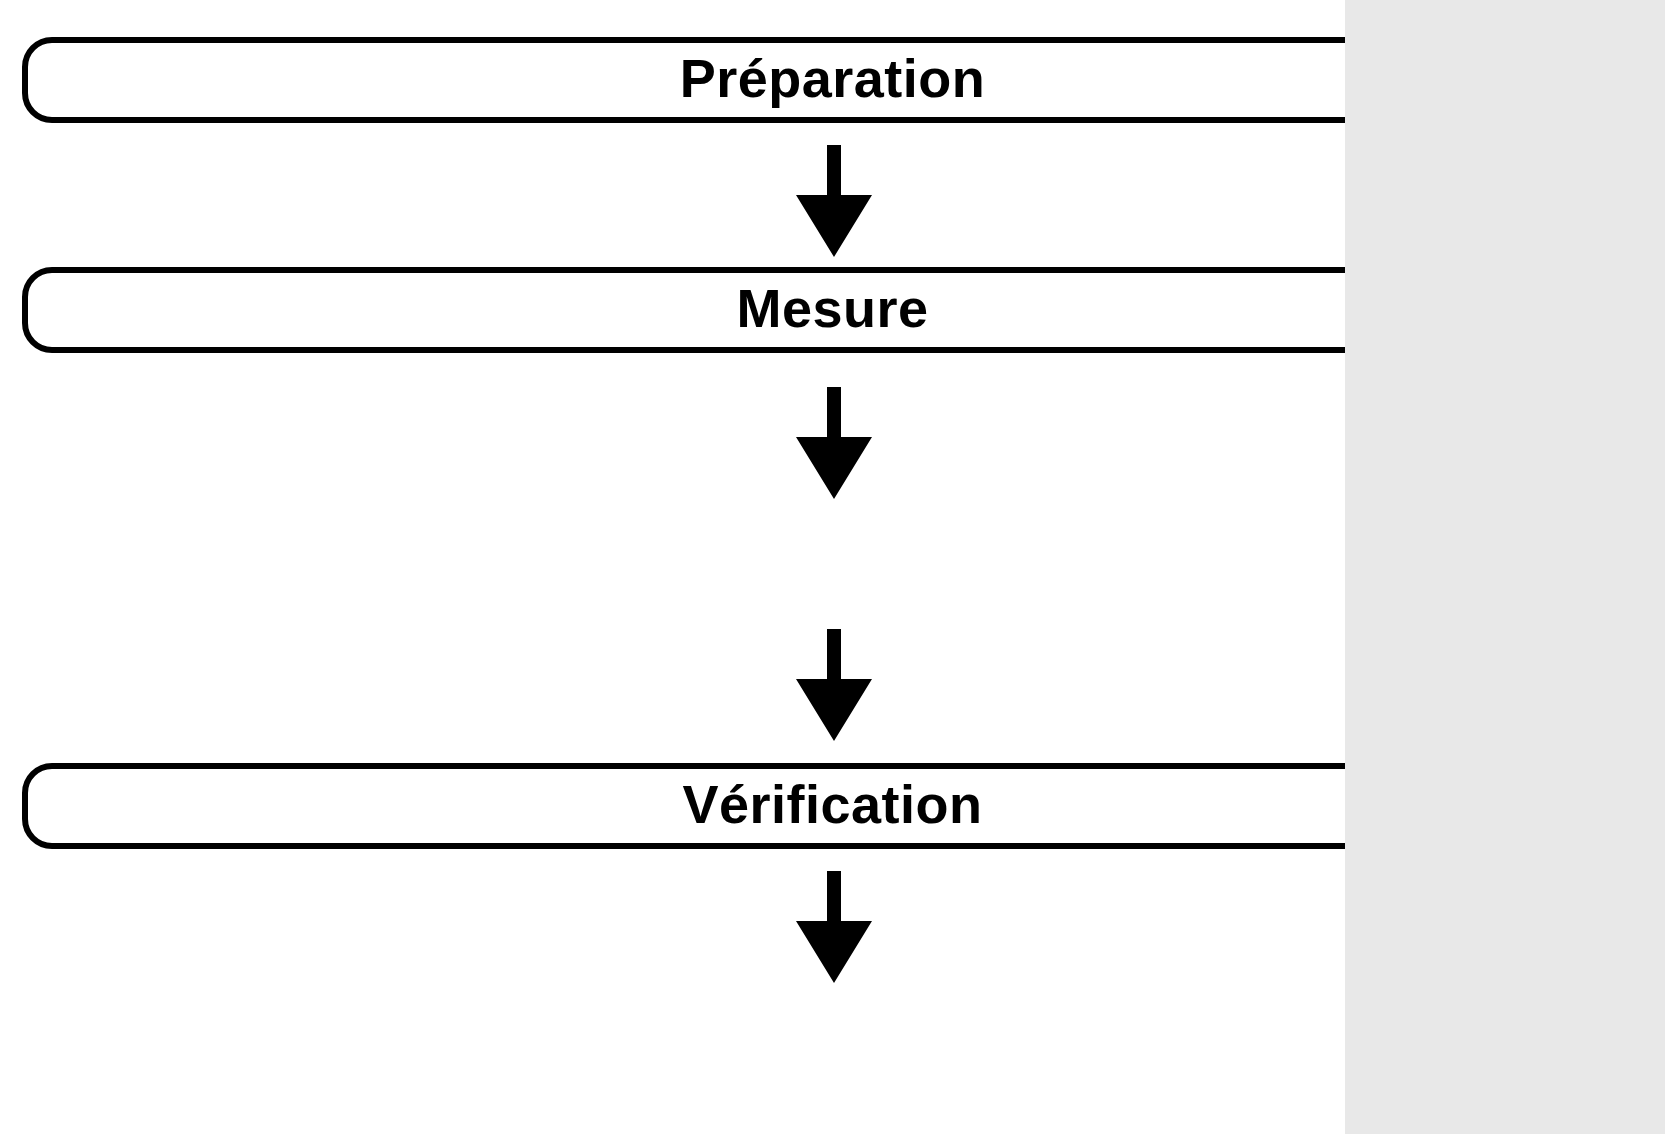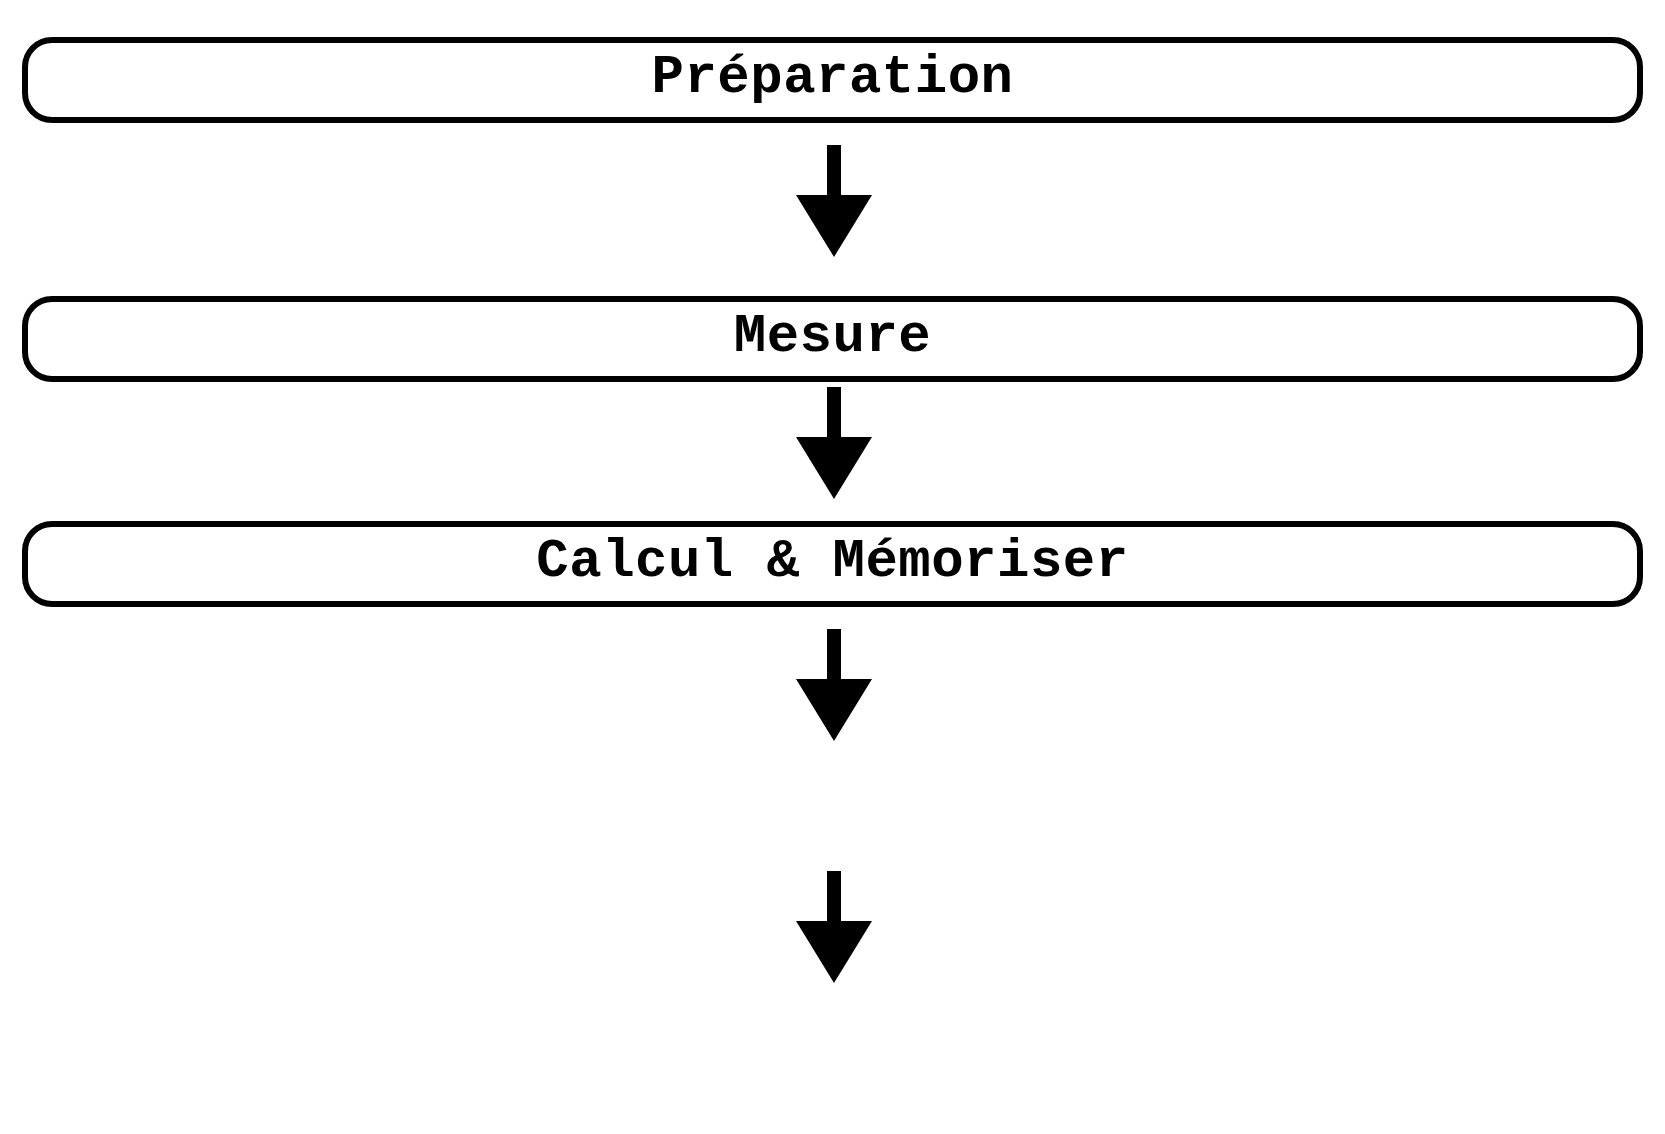--- a/index.html
+++ b/index.html
@@ -5,25 +5,25 @@
   :root{
     --bg:#ffffff;
     --node-fill:#ffffff;
     --node-border:#000000;
     --text:#000000;
     --arrow:#000000;
   }
   html,body{margin:0;padding:0;background:#e8e8e8;}
   .canvas{
     position:relative;
-    width:1665px;
+    width:1345px;
     height:1134px;
     background:var(--bg);
     overflow:hidden;
-    font-family:Liberation Mono, monospace;
+    font-family:Liberation Sans, sans-serif;
   }
   .flow-node{
     position:absolute;
     left:22px;
     width:1621px;
     height:86px;
     box-sizing:border-box;
     background:var(--node-fill);
     border:6px solid var(--node-border);
     border-radius:30px;
@@ -34,21 +34,21 @@
   .flow-node .node-label{
     font-size:54px;
     font-weight:bold;
     color:var(--text);
     letter-spacing:0.5px;
     white-space:nowrap;
     line-height:1;
     padding-bottom:4px;
   }
   .node-1{top:37px;}
-  .node-2{top:296px;}
+  .node-2{top:267px;}
   .node-3{top:521px;}
   .node-4{top:763px;}
   .node-5{top:1005px;}
   .flow-arrow{
     position:absolute;
     left:796px;
     width:76px;
     height:112px;
   }
   .arrow-1{top:145px;}
@@ -76,30 +76,30 @@
   <div class="flow-node node-2">
     <span class="node-label">Mesure</span>
   </div>
 
   <div class="flow-arrow arrow-2">
     <svg viewBox="0 0 76 112" preserveAspectRatio="none" aria-hidden="true">
       <polygon points="31,0 45,0 45,50 76,50 38,112 0,50 31,50"></polygon>
     </svg>
   </div>
 
-  <div class="flow-node node-3">
-    <span class="node-label">Calcul &amp; Mémoriser</span>
-  </div>
 
   <div class="flow-arrow arrow-3">
     <svg viewBox="0 0 76 112" preserveAspectRatio="none" aria-hidden="true">
       <polygon points="31,0 45,0 45,50 76,50 38,112 0,50 31,50"></polygon>
     </svg>
   </div>
 
+  <div class="flow-node node-4">
+    <span class="node-label">Vérification</span>
+  </div>
 
   <div class="flow-arrow arrow-4">
     <svg viewBox="0 0 76 112" preserveAspectRatio="none" aria-hidden="true">
       <polygon points="31,0 45,0 45,50 76,50 38,112 0,50 31,50"></polygon>
     </svg>
   </div>
 
 
 </div>
 

